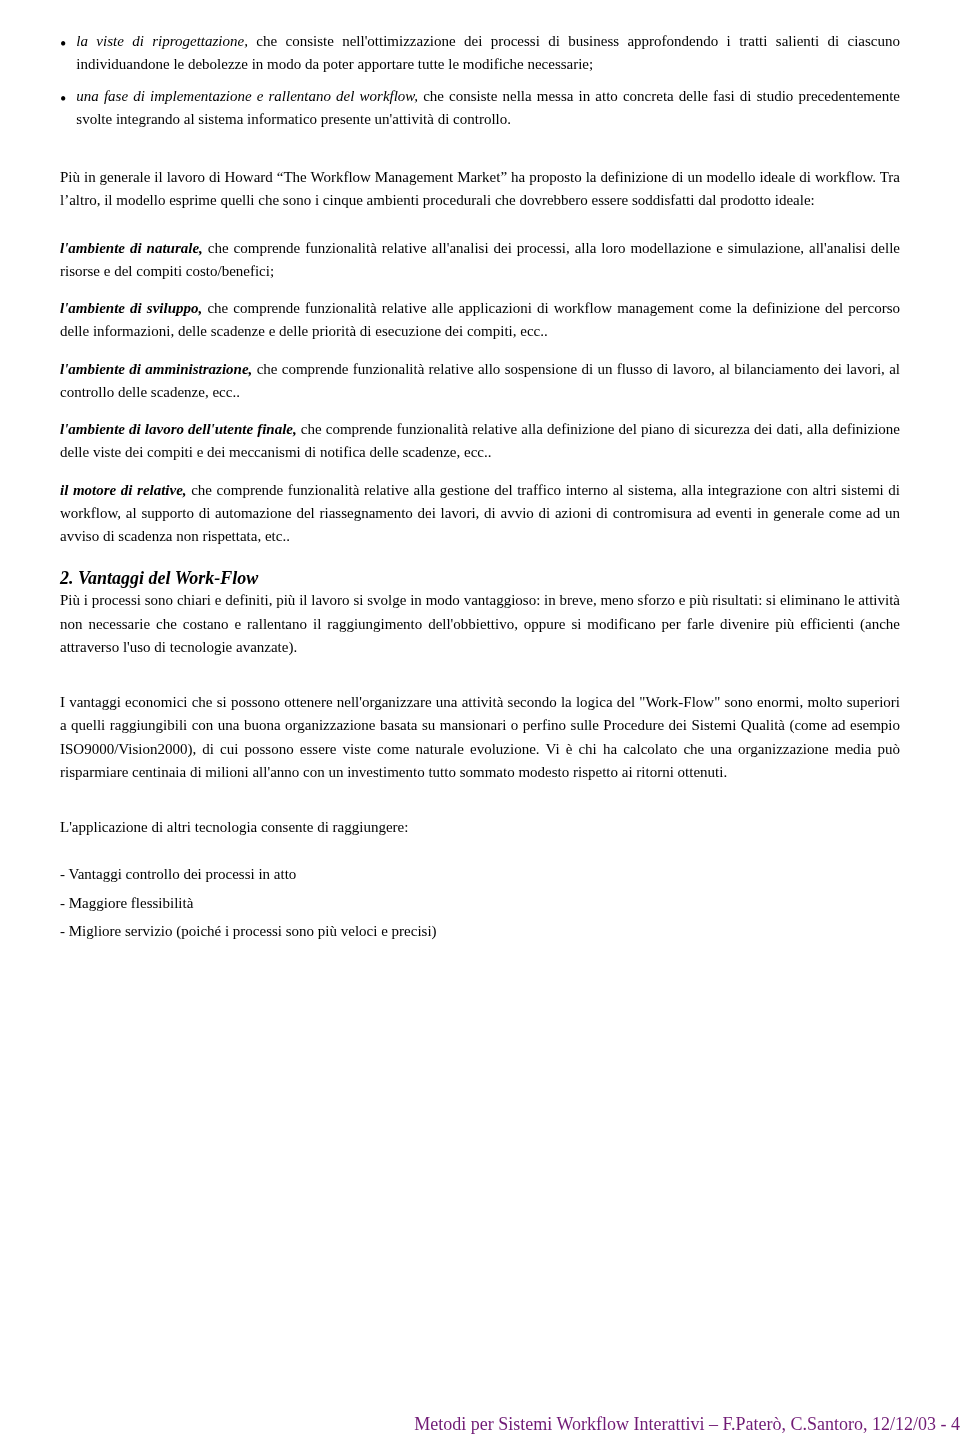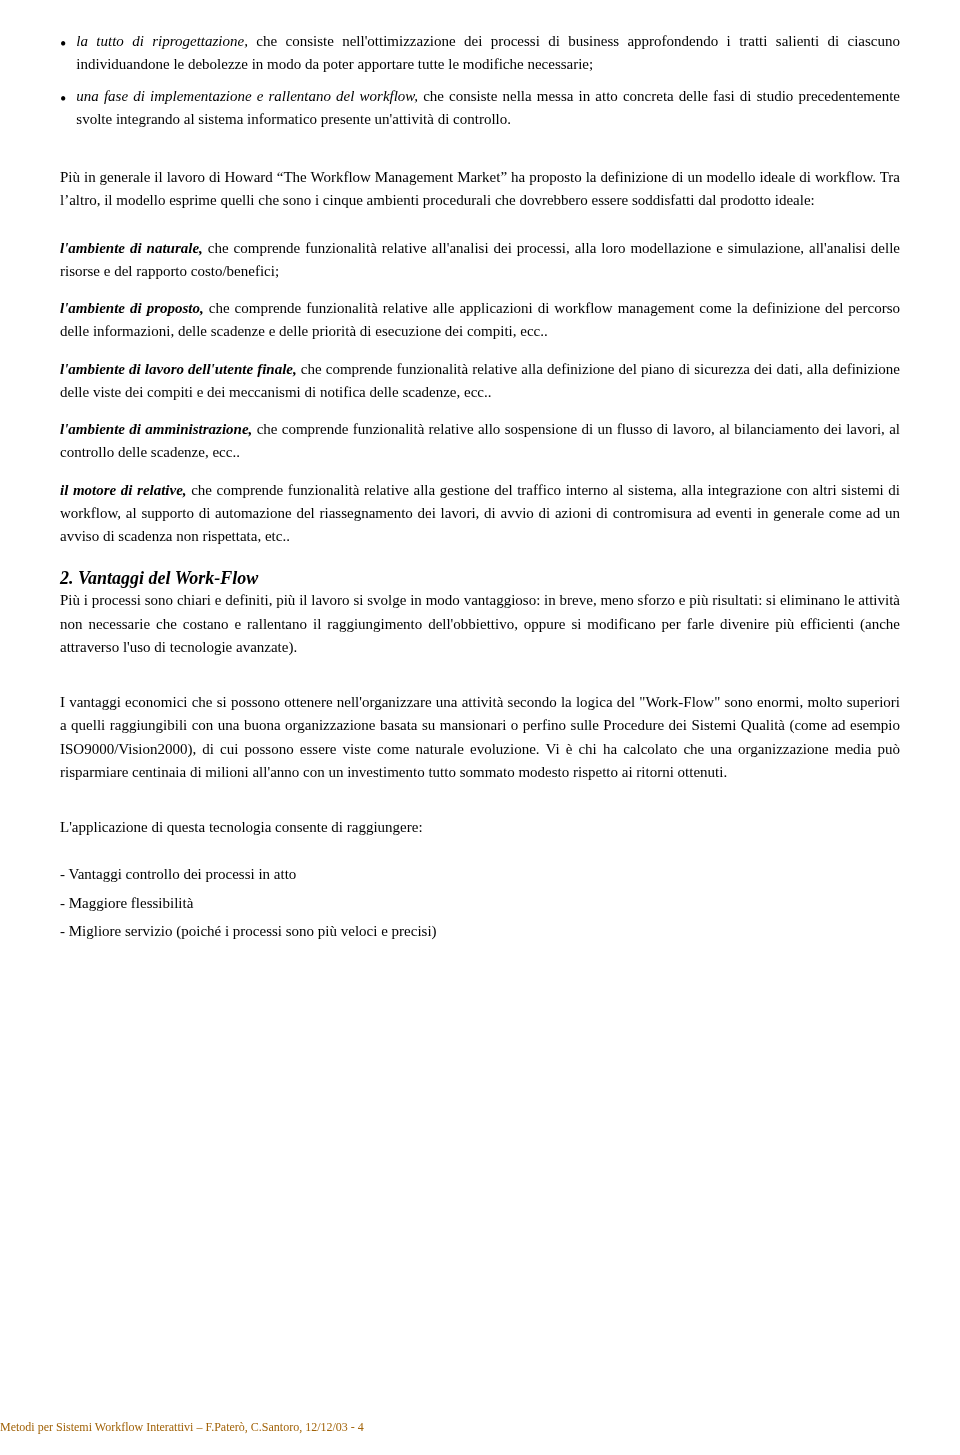--- a/index.html
+++ b/index.html
@@ -80,44 +80,44 @@
     .list-item {
       margin-bottom: 6px;
       line-height: 1.5;
     }
 
     .footer {
       position: absolute;
       bottom: 20px;
       left: 0;
       right: 0;
-      text-align: left;
-      font-size: 12px;
-      color: #a16207;
+      text-align: right;
+      font-size: 18px;
+      color: #701a75;
     }
 
     .spacer {
       height: 18px;
     }
 
     .small-spacer {
       height: 10px;
     }
   </style>
 </head>
 <body>
 
 <div class="page">
   <div class="content-area">
 
     <div class="bullet-section">
       <div class="bullet-item">
         <span class="bullet-dot">•</span>
         <span class="bullet-text">
-          <span class="italic">la tutto di riprogettazione,</span>
+          <span class="italic">la viste di riprogettazione,</span>
           <span> che consiste nell'ottimizzazione dei processi di business approfondendo i tratti salienti di ciascuno individuandone le debolezze in modo da poter apportare tutte le modifiche necessarie;</span>
         </span>
       </div>
       <div class="bullet-item">
         <span class="bullet-dot">•</span>
         <span class="bullet-text">
           <span class="italic">una fase di implementazione e rallentano del workflow,</span>
           <span> che consiste nella messa in atto concreta delle fasi di studio precedentemente svolte integrando al sistema informatico presente un'attività di controllo.</span>
         </span>
       </div>
@@ -125,51 +125,51 @@
 
     <div class="spacer"></div>
 
     <p class="paragraph">Più in generale il lavoro di Howard “The Workflow Management Market” ha proposto la definizione di un modello ideale di workflow. Tra l’altro, il modello esprime quelli che sono i cinque ambienti procedurali che dovrebbero essere soddisfatti dal prodotto ideale:</p>
 
     <div class="small-spacer"></div>
 
     <div class="bullet-section">
       <p class="paragraph">
         <span class="bold-italic">l'ambiente di naturale,</span>
-        <span> che comprende funzionalità relative all'analisi dei processi, alla loro modellazione e simulazione, all'analisi delle risorse e del rapporto costo/benefici;</span>
+        <span> che comprende funzionalità relative all'analisi dei processi, alla loro modellazione e simulazione, all'analisi delle risorse e del compiti costo/benefici;</span>
       </p>
       <p class="paragraph">
-        <span class="bold-italic">l'ambiente di proposto,</span>
+        <span class="bold-italic">l'ambiente di sviluppo,</span>
         <span> che comprende funzionalità relative alle applicazioni di workflow management come la definizione del percorso delle informazioni, delle scadenze e delle priorità di esecuzione dei compiti, ecc..</span>
+      </p>
+      <p class="paragraph">
+        <span class="bold-italic">l'ambiente di amministrazione,</span>
+        <span> che comprende funzionalità relative allo sospensione di un flusso di lavoro, al bilanciamento dei lavori, al controllo delle scadenze, ecc..</span>
       </p>
       <p class="paragraph">
         <span class="bold-italic">l'ambiente di lavoro dell'utente finale,</span>
         <span> che comprende funzionalità relative alla definizione del piano di sicurezza dei dati, alla definizione delle viste dei compiti e dei meccanismi di notifica delle scadenze, ecc..</span>
-      </p>
-      <p class="paragraph">
-        <span class="bold-italic">l'ambiente di amministrazione,</span>
-        <span> che comprende funzionalità relative allo sospensione di un flusso di lavoro, al bilanciamento dei lavori, al controllo delle scadenze, ecc..</span>
       </p>
       <p class="paragraph">
         <span class="bold-italic">il motore di relative,</span>
         <span> che comprende funzionalità relative alla gestione del traffico interno al sistema, alla integrazione con altri sistemi di workflow, al supporto di automazione del riassegnamento dei lavori, di avvio di azioni di contromisura ad eventi in generale come ad un avviso di scadenza non rispettata, etc..</span>
       </p>
     </div>
 
     <div class="section-heading">2. Vantaggi del Work-Flow</div>
 
     <p class="paragraph">Più i processi sono chiari e definiti, più il lavoro si svolge in modo vantaggioso: in breve, meno sforzo e più risultati: si eliminano le attività non necessarie che costano e rallentano il raggiungimento dell'obbiettivo, oppure si modificano per farle divenire più efficienti (anche attraverso l'uso di tecnologie avanzate).</p>
 
     <div class="spacer"></div>
 
     <p class="paragraph">I vantaggi economici che si possono ottenere nell'organizzare una attività secondo la logica del "Work-Flow" sono enormi, molto superiori a quelli raggiungibili con una buona organizzazione basata su mansionari o perfino sulle Procedure dei Sistemi Qualità (come ad esempio ISO9000/Vision2000), di cui possono essere viste come naturale evoluzione. Vi è chi ha calcolato che una organizzazione media può risparmiare centinaia di milioni all'anno con un investimento tutto sommato modesto rispetto ai ritorni ottenuti.</p>
 
     <div class="spacer"></div>
 
-    <p class="paragraph">L'applicazione di questa tecnologia consente di raggiungere:</p>
+    <p class="paragraph">L'applicazione di altri tecnologia consente di raggiungere:</p>
 
     <div class="small-spacer"></div>
 
     <div class="list-section">
       <div class="list-item">- Vantaggi controllo dei processi in atto</div>
       <div class="list-item">- Maggiore flessibilità</div>
       <div class="list-item">- Migliore servizio (poiché i processi sono più veloci e precisi)</div>
     </div>
 
   </div>

